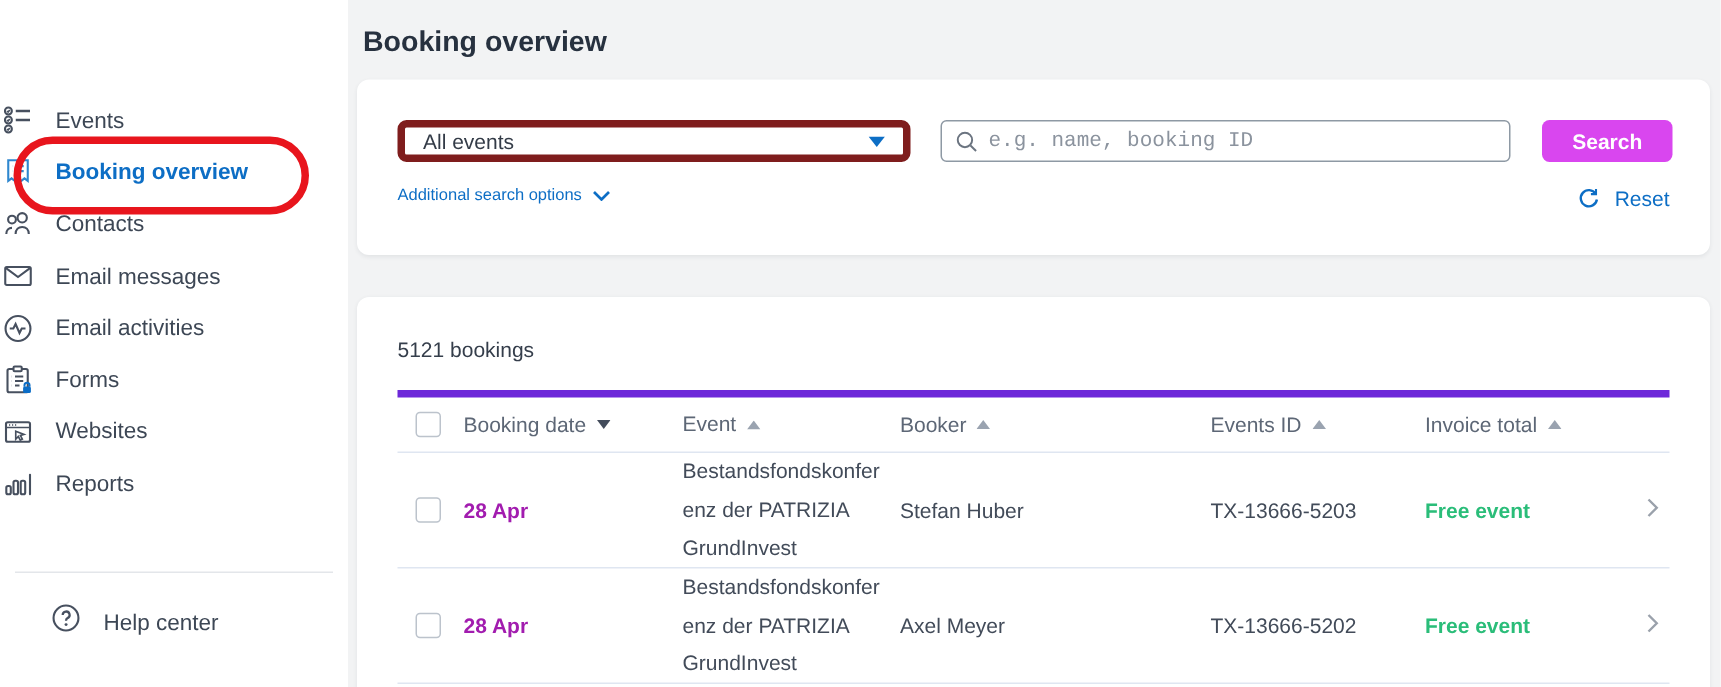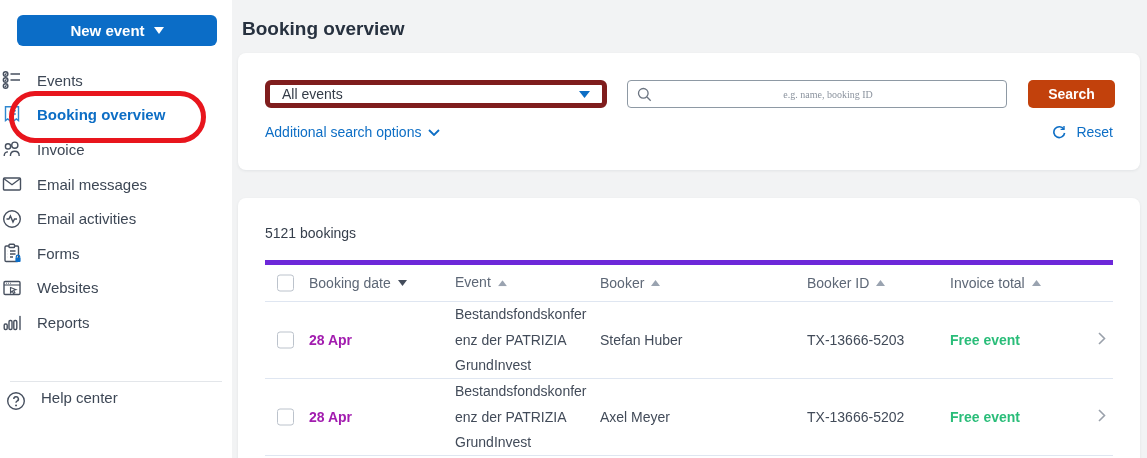--- a/index.html
+++ b/index.html
@@ -12,45 +12,45 @@
   .new-event-btn { position:absolute; left:17px; top:15px; width:200px; height:31px;
     background:#0b6dc7; border:none; border-radius:6px; color:#ffffff; font-weight:bold;
     font-size:15px; font-family:"Liberation Sans", sans-serif; display:flex; align-items:center;
     justify-content:center; gap:9px; cursor:pointer; }
   .nav { position:absolute; left:0; top:63px; width:232px; list-style:none; }
   .nav-item { height:34.6px; display:flex; align-items:center; cursor:pointer; }
   .nav-icon { width:24px; height:24px; display:flex; align-items:center; justify-content:center; margin-right:13px; flex:0 0 24px; }
   .nav-label { font-size:15px; color:#3d4755; white-space:nowrap; }
   .nav-item.active .nav-label { color:#0d6ec5; font-weight:bold; }
   .sidebar-divider { position:absolute; left:10px; top:381px; width:212px; height:1px; background:#e3e6ea; }
-  .help-item { position:absolute; left:0; top:389px; width:232px; height:34.6px; display:flex; align-items:flex-start; padding-left:4px; cursor:pointer; }
+  .help-item { position:absolute; left:0; top:389px; width:232px; height:34.6px; display:flex; align-items:flex-end; padding-left:32px; cursor:pointer; }
   .annotation-circle { position:absolute; left:9px; top:91px; width:197px; height:52px;
     border:5px solid #e8151d; border-radius:999px; pointer-events:none; z-index:5; }
 
   
   .page-title { position:absolute; left:242px; top:18px; font-size:19px; font-weight:bold; color:#27313f; }
 
   .card { position:absolute; background:#ffffff; border-radius:8px; box-shadow:0 1px 3px rgba(40,50,70,0.08); }
   .search-card { left:238px; top:53px; width:902px; height:117px; }
   .table-card  { left:238px; top:198px; width:902px; height:320px; }
 
   
   .event-filter { position:absolute; left:265px; top:80px; width:342px; height:28px;
     border:5px solid #7f1d1d; border-radius:6px; background:#fff; display:flex; align-items:center;
     padding:0 12px; cursor:pointer; }
   .event-filter-value { font-size:14px; color:#333b47; flex:1; }
   .search-box { position:absolute; left:627px; top:80px; width:380px; height:28px;
     border:1px solid #8e99a4; border-radius:4px; background:#fff; display:flex; align-items:center; padding:0 9px; }
-  .search-box input { border:none; outline:none; flex:1; font-size:10px; color:#333b47;
-    font-family:Liberation Serif, serif; margin-left:7px; background:transparent;text-align:center; }
+  .search-box input { border:none; outline:none; flex:1; font-size:14px; color:#333b47;
+    font-family:Liberation Mono, monospace; margin-left:7px; background:transparent; }
   .search-box input::placeholder { color:#8b939e; }
-  .search-btn { position:absolute; left:1028px; top:80px; width:87px; height:28px; background:#c2410c;
+  .search-btn { position:absolute; left:1028px; top:80px; width:87px; height:28px; background:#d946ef;
     border:none; border-radius:5px; color:#fff; font-weight:bold; font-size:14px;
     font-family:"Liberation Sans", sans-serif; cursor:pointer; }
-  .additional-link { position:absolute; left:265px; top:124px; font-size:14px; color:#0d6ec5;
+  .additional-link { position:absolute; left:265px; top:124px; font-size:11px; color:#0d6ec5;
     display:flex; align-items:center; gap:7px; cursor:pointer; }
   .reset-link { position:absolute; right:34px; top:124px; font-size:14px; color:#0d6ec5;
     display:flex; align-items:center; gap:10px; cursor:pointer; }
 
   
   .booking-count { position:absolute; left:265px; top:225px; font-size:14px; color:#353e4b; }
   .thead { position:absolute; left:265px; top:260px; width:848px; height:42px;
     border-top:5px solid #6d28d9; border-bottom:1px solid #dfe6f1; }
   .trow { position:absolute; left:265px; width:848px; height:77px; border-bottom:1px solid #dfe6f1; cursor:pointer; }
   .row-1 { top:302px; }
@@ -68,26 +68,20 @@
     display:flex; align-items:center; gap:7px; cursor:pointer; }
   .date-val { font-weight:bold; color:#a21caf; }
   .free-event { font-weight:bold; color:#2abd79; }
 </style>
 </head>
 <body>
 
 <div class="page">
 
   <div class="sidebar">
-    <button class="new-event-btn">
-      <span>New event</span>
-      <svg width="10" height="7" viewBox="0 0 10 7">
-          <path d="M0 0h10L5 7z" fill="#ffffff"></path>
-        </svg>
-    </button>
 
     <ul class="nav">
       <li class="nav-item">
         <span class="nav-icon">
           <svg width="22" height="22" viewBox="0 0 22 22" fill="none" stroke="#47505f" stroke-width="1.4">
             <circle cx="4.6" cy="5" r="2.3"></circle>
               <path d="M3.7 5l.7.7 1.1-1.4" stroke-width="1.1"></path>
             <circle cx="4.6" cy="11" r="2.3"></circle>
               <path d="M3.7 11l.7.7 1.1-1.4" stroke-width="1.1"></path>
             <circle cx="4.6" cy="17" r="2.3"></circle>
@@ -108,21 +102,21 @@
       </li>
       <li class="nav-item">
         <span class="nav-icon">
           <svg width="22" height="22" viewBox="0 0 22 22" fill="none" stroke="#47505f" stroke-width="1.4">
             <circle cx="13.8" cy="7.2" r="3.1"></circle>
             <path d="M9.4 18c0-3 2-4.7 4.4-4.7s4.4 1.7 4.4 4.7"></path>
             <circle cx="7" cy="8.4" r="2.6"></circle>
             <path d="M3.2 18c0-2.6 1.6-4.1 3.8-4.1"></path>
           </svg>
         </span>
-        <span class="nav-label">Invoice</span>
+        <span class="nav-label">Contacts</span>
       </li>
       <li class="nav-item">
         <span class="nav-icon">
           <svg width="22" height="22" viewBox="0 0 22 22" fill="none" stroke="#47505f" stroke-width="1.4">
             <rect x="2.5" y="5" width="17" height="12" rx="1"></rect>
             <path d="M3 5.7l8 6 8-6"></path>
           </svg>
         </span>
         <span class="nav-label">Email messages</span>
       </li>
@@ -240,21 +234,21 @@
           <path d="M0 6h9L4.5 0z" fill="#9aa3b0"></path>
         </svg>
     </span>
     <span class="hcell col-booker">
       <span>Booker</span>
       <svg width="9" height="6" viewBox="0 0 9 6">
           <path d="M0 6h9L4.5 0z" fill="#9aa3b0"></path>
         </svg>
     </span>
     <span class="hcell col-id">
-      <span>Booker ID</span>
+      <span>Events ID</span>
       <svg width="9" height="6" viewBox="0 0 9 6">
           <path d="M0 6h9L4.5 0z" fill="#9aa3b0"></path>
         </svg>
     </span>
     <span class="hcell col-total">
       <span>Invoice total</span>
       <svg width="9" height="6" viewBox="0 0 9 6">
           <path d="M0 6h9L4.5 0z" fill="#9aa3b0"></path>
         </svg>
     </span>

